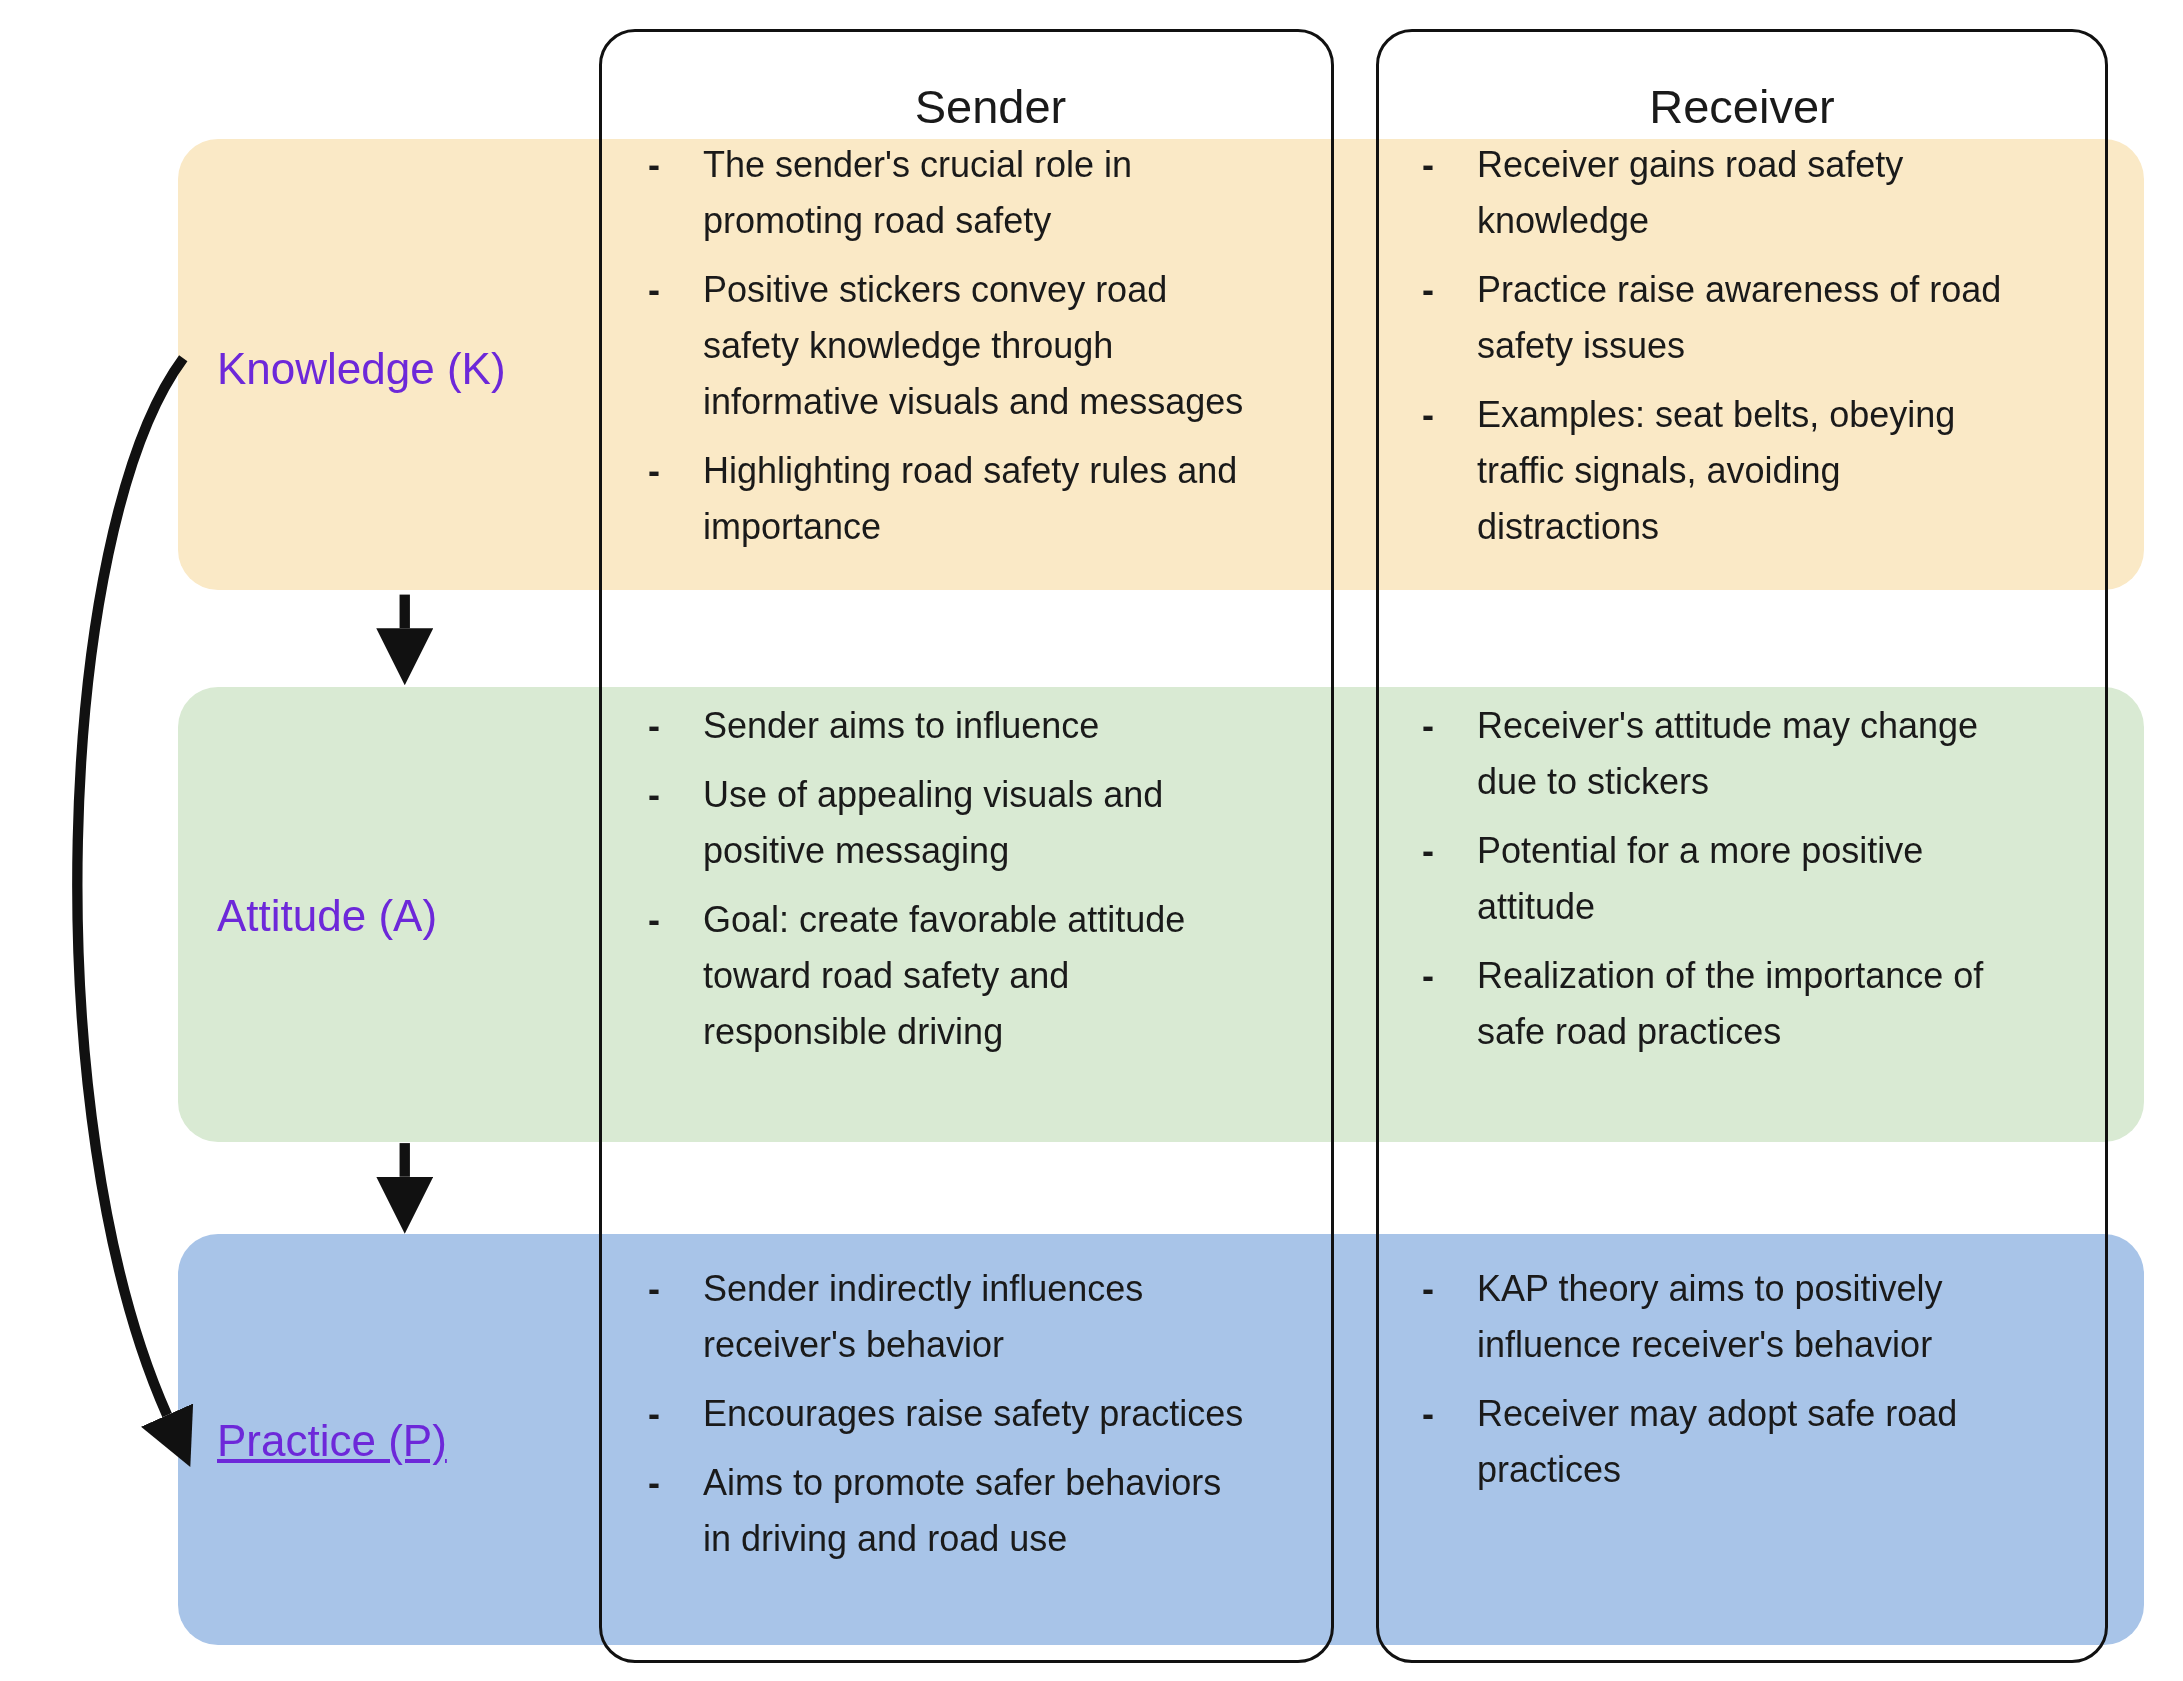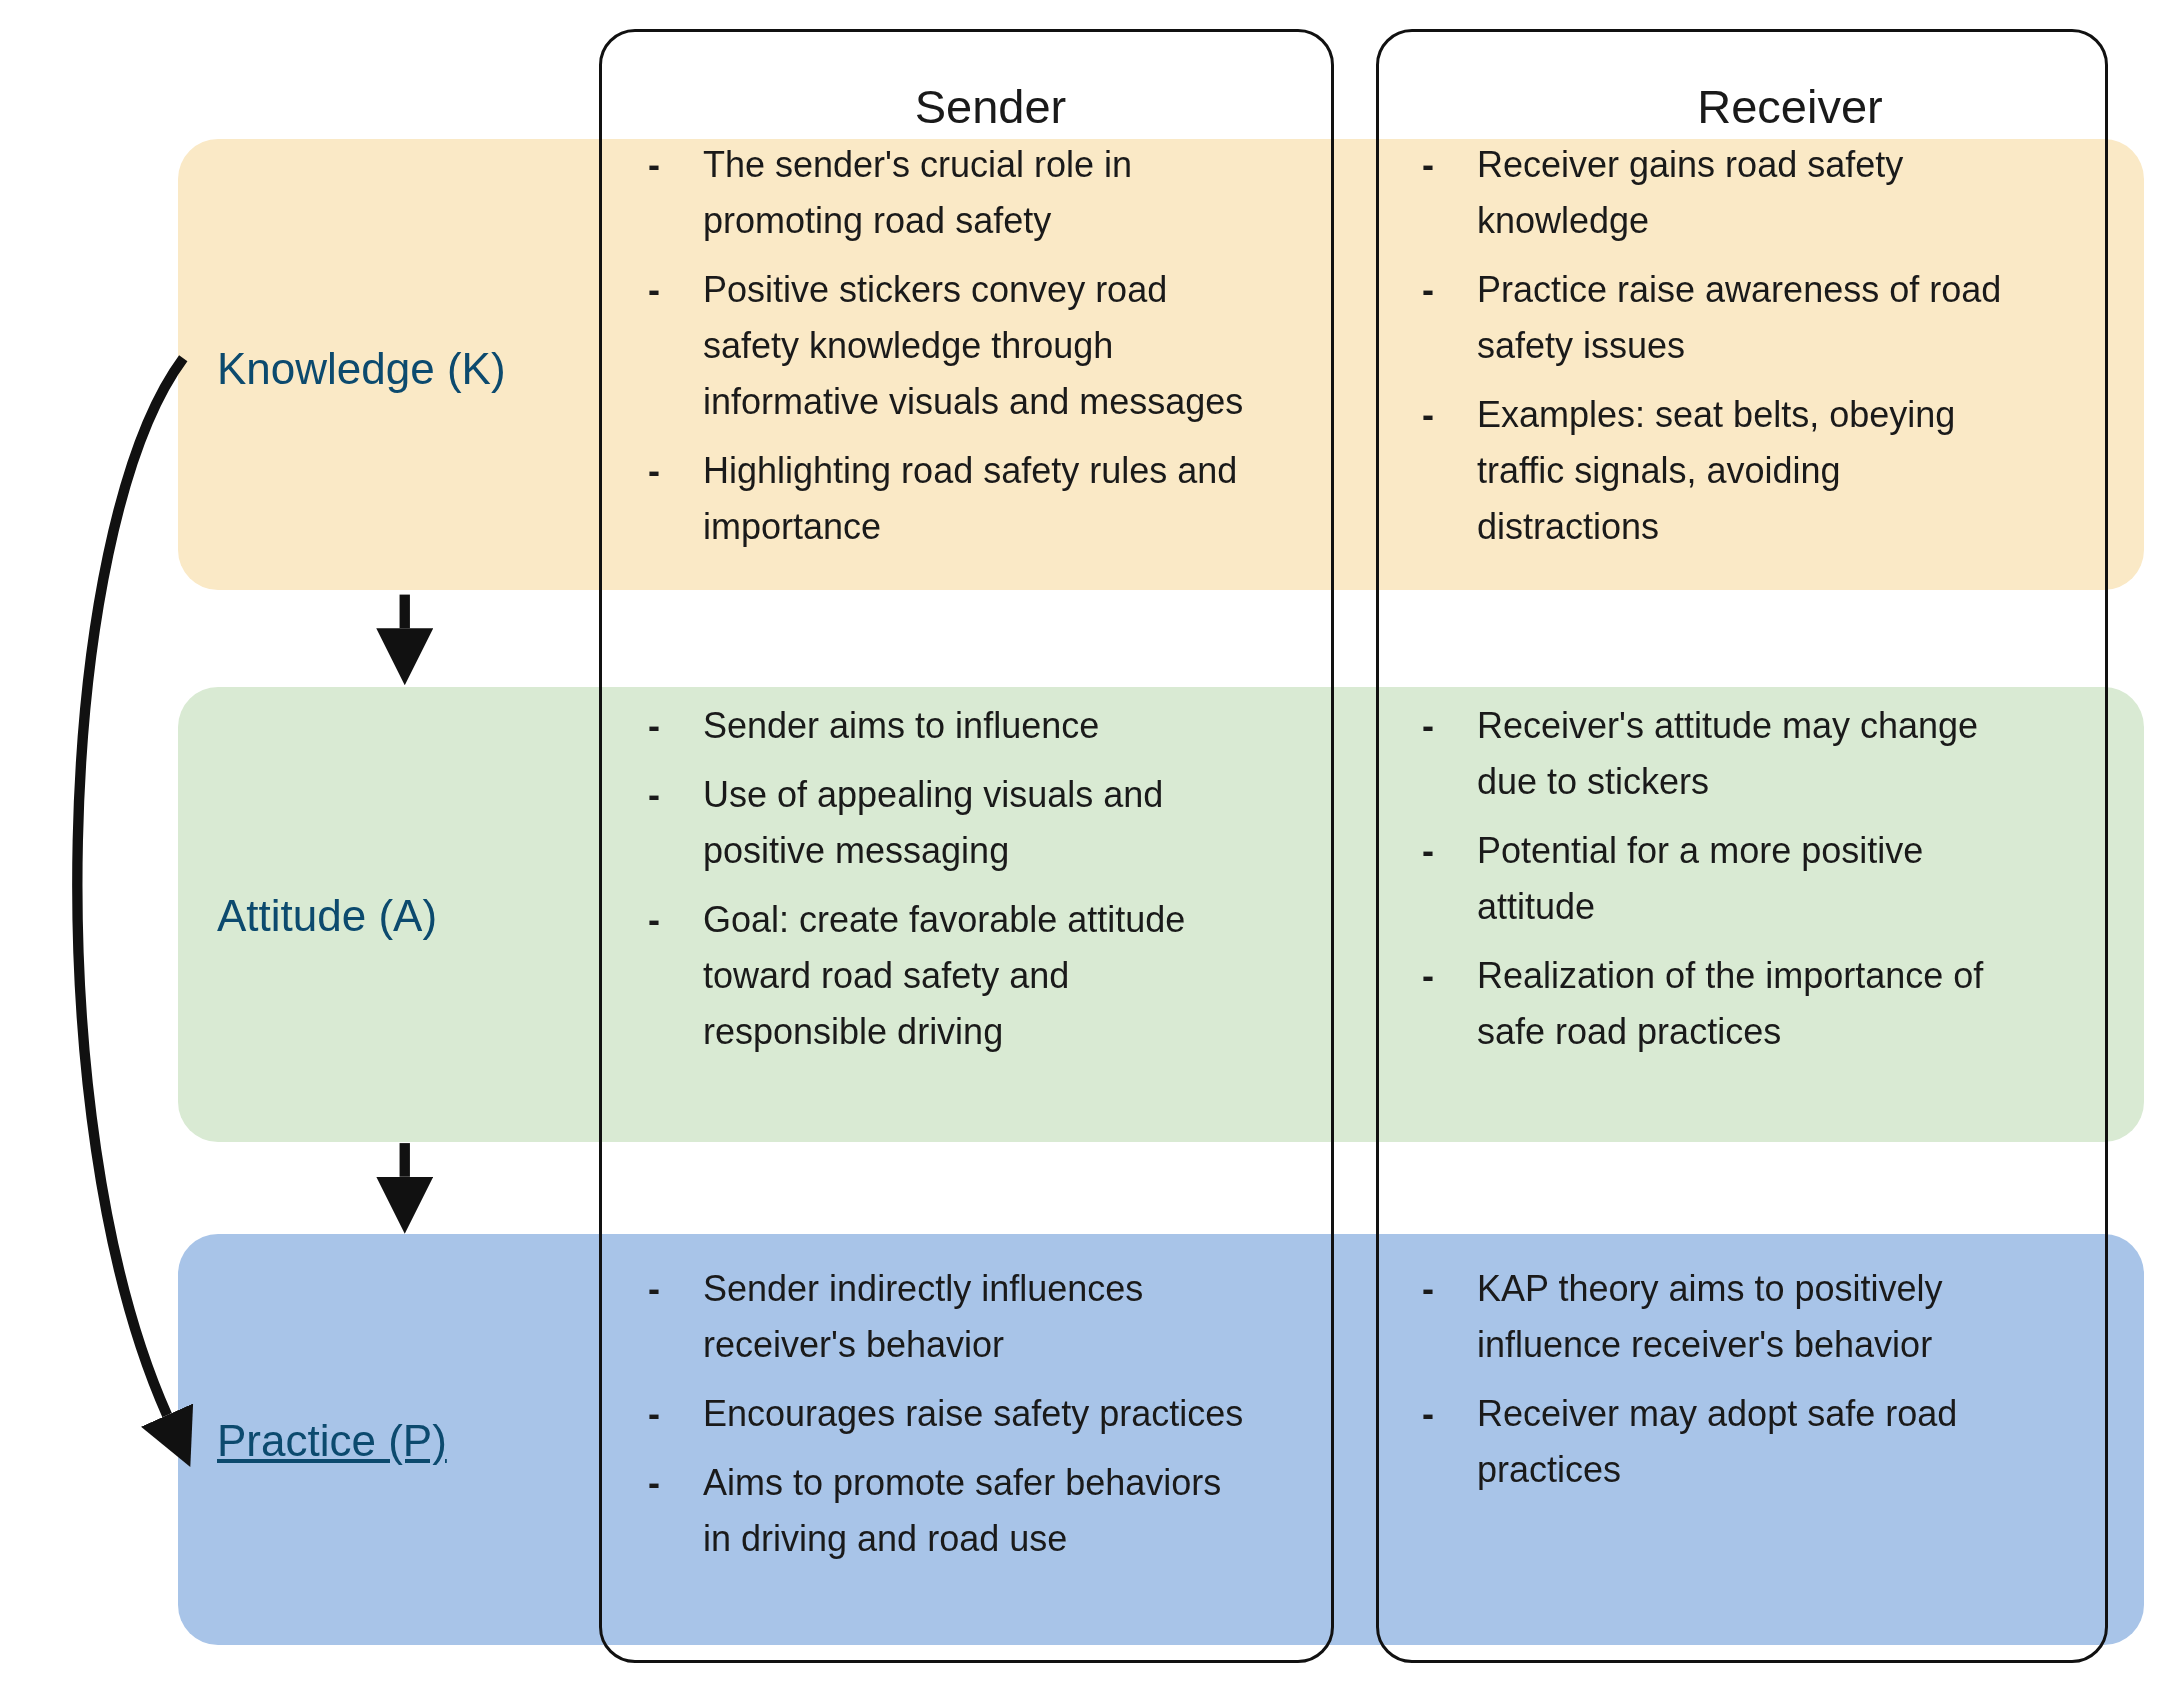--- a/index.html
+++ b/index.html
@@ -35,29 +35,29 @@
 
   .col-title{
     position:absolute;
     top:81px;
     font-size:47px;
     line-height:52px;
     text-align:center;
     color:#1a1a1a;
   }
   #sender-title{left:599px;width:735px;margin-left:24px;}
-  #receiver-title{left:1376px;width:732px;padding-left:48px;}
+  #receiver-title{left:1376px;width:732px;}
 
   .row-label{
     position:absolute;
     left:217px;
     transform:translateY(-50%);
     font-size:44px;
     white-space:nowrap;
-    color:#0c4a6e;
+    color:#6d28d9;
   }
   .row-label.r0{top:369px;}
   .row-label.r1{top:916px;}
   .row-label.r2{top:1441px;text-decoration:underline;}
 
   
   .cell{
     position:absolute;
     font-size:36px;
     line-height:56px;

